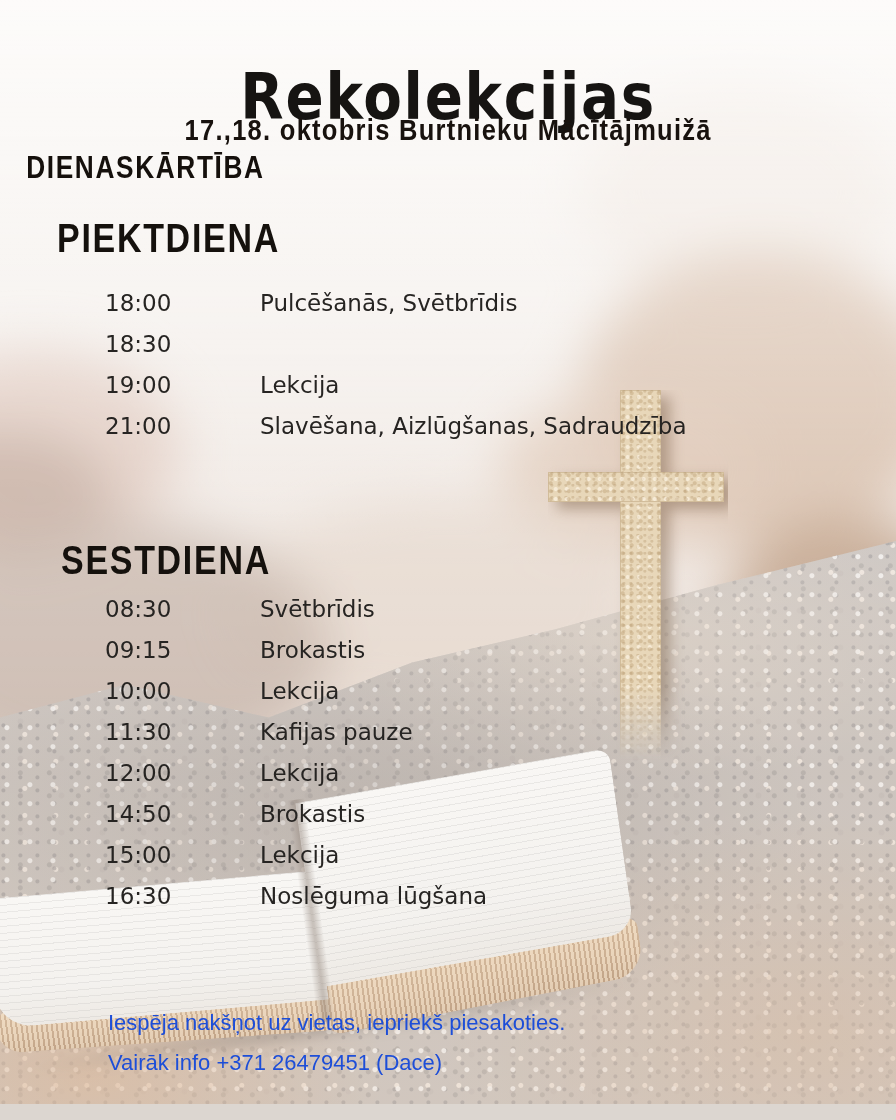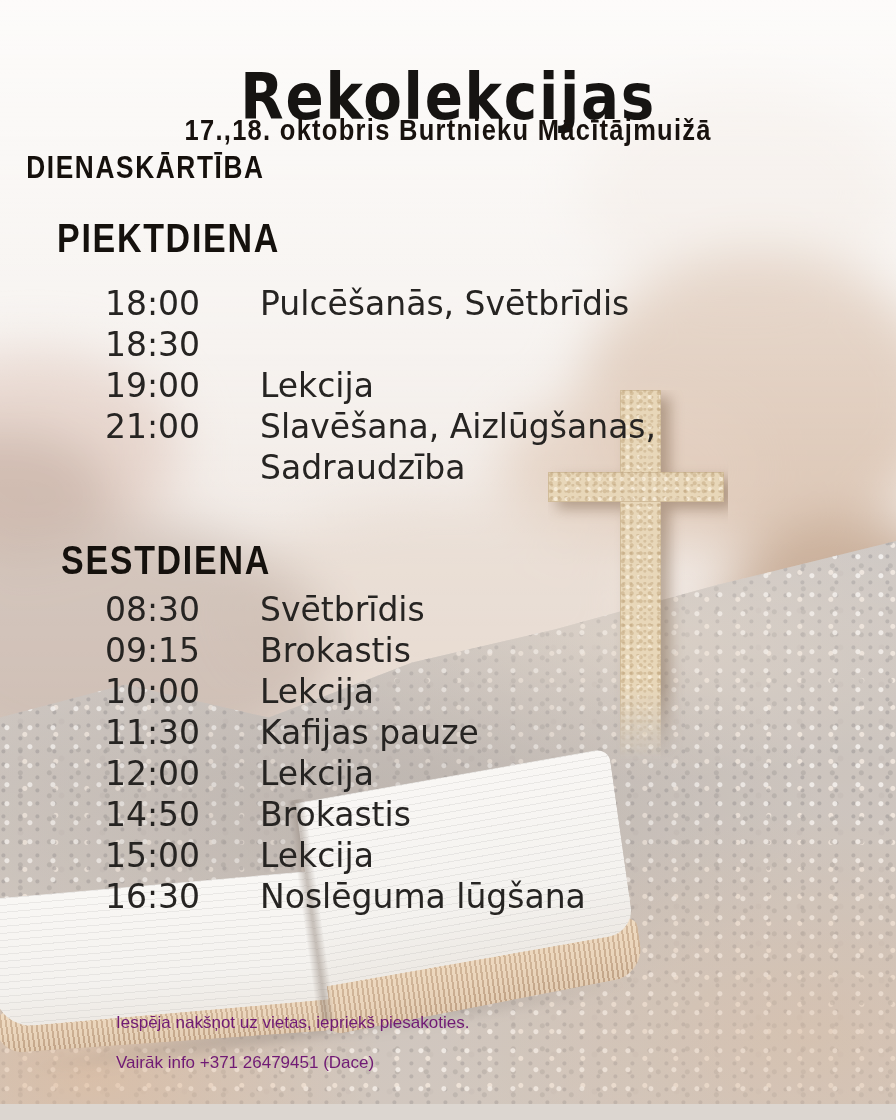--- a/index.html
+++ b/index.html
@@ -83,28 +83,28 @@
   .title{left:0;right:0;top:14px;text-align:center;font-size:64px;line-height:80px;letter-spacing:2px;color:#161412;}
   .title>span{display:inline-block;transform:scaleX(.88);}
   .subtitle{left:0;right:0;top:112px;text-align:center;font-size:30px;line-height:36px;}
   .subtitle>span{transform:scaleX(.85);letter-spacing:1.5px;color:#18120e;}
   .agenda{left:0;right:0;top:147px;font-size:32px;line-height:40px;}
   .agenda>span{transform:scaleX(.82);letter-spacing:2px;color:#15100c;}
   .dayhead{left:57px;font-size:40px;line-height:40px;}
   .dayhead>span{transform:scaleX(.85);transform-origin:left center;letter-spacing:2px;color:#15110d;}
   .fri-head{top:218px;}
   .sat-head{top:536px;}
-  .rows{left:105px;font-size:33px;line-height:41px;color:#262422;}
+  .rows{left:105px;font-size:23px;line-height:41px;color:#262422;}
   .fri-rows{top:283px;}
   .sat-rows{top:589px;}
   .row{display:flex;align-items:flex-start;}
   .time{width:155px;flex:none;}
   .act{width:482px;}
   .foot{left:108px;top:1003px;font-family:"Liberation Sans",sans-serif;
-        font-size:17px;line-height:40px;color:#701a75;margin-left:8px;}
+        font-size:22px;line-height:40px;color:#1d4ed8;}
 </style>
 </head>
 <body>
 
 <div class="poster">
 
   <div class="bg">
     <div class="sky"></div>
     <div class="blobs">
       <div class="blob b8"></div>

